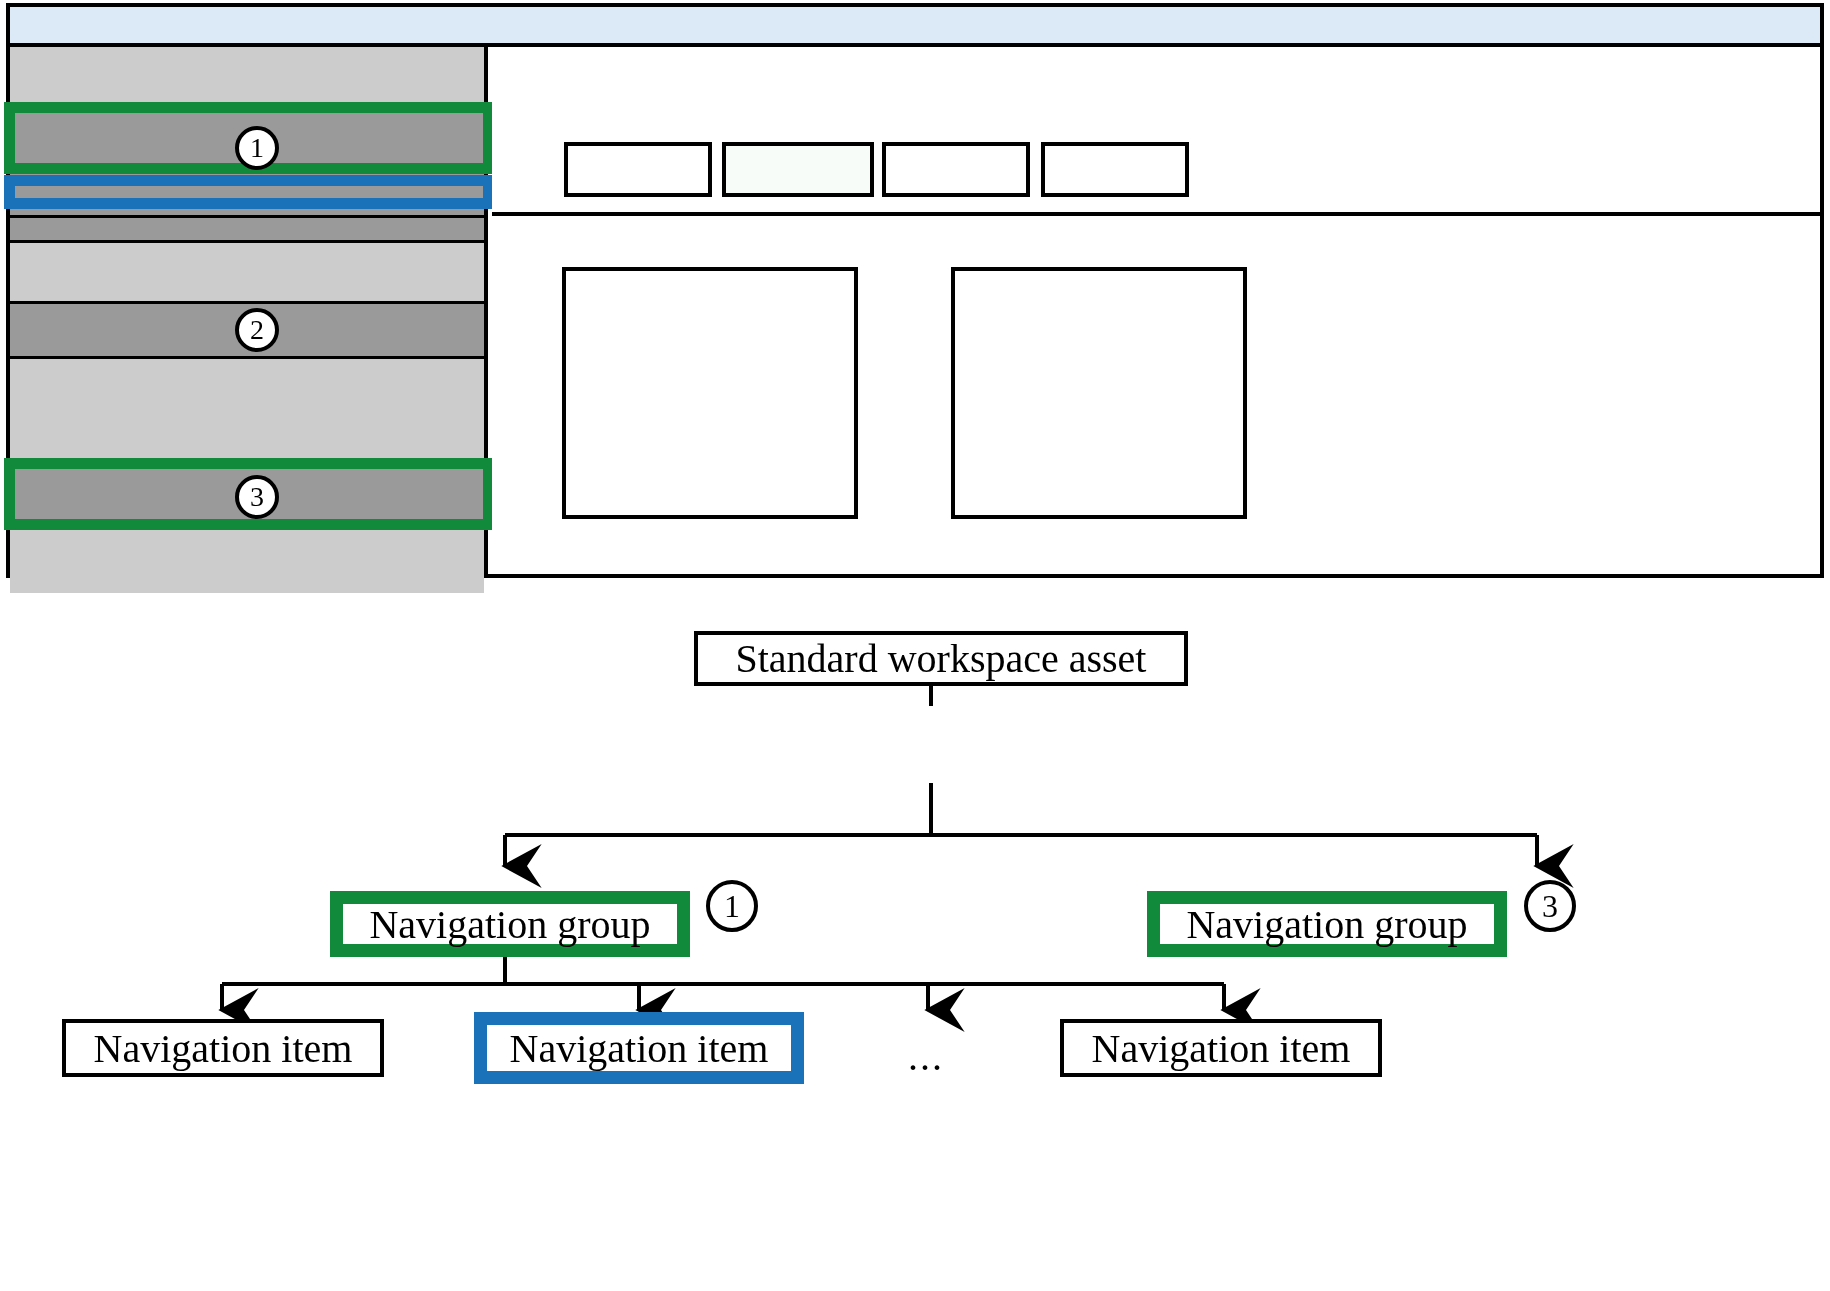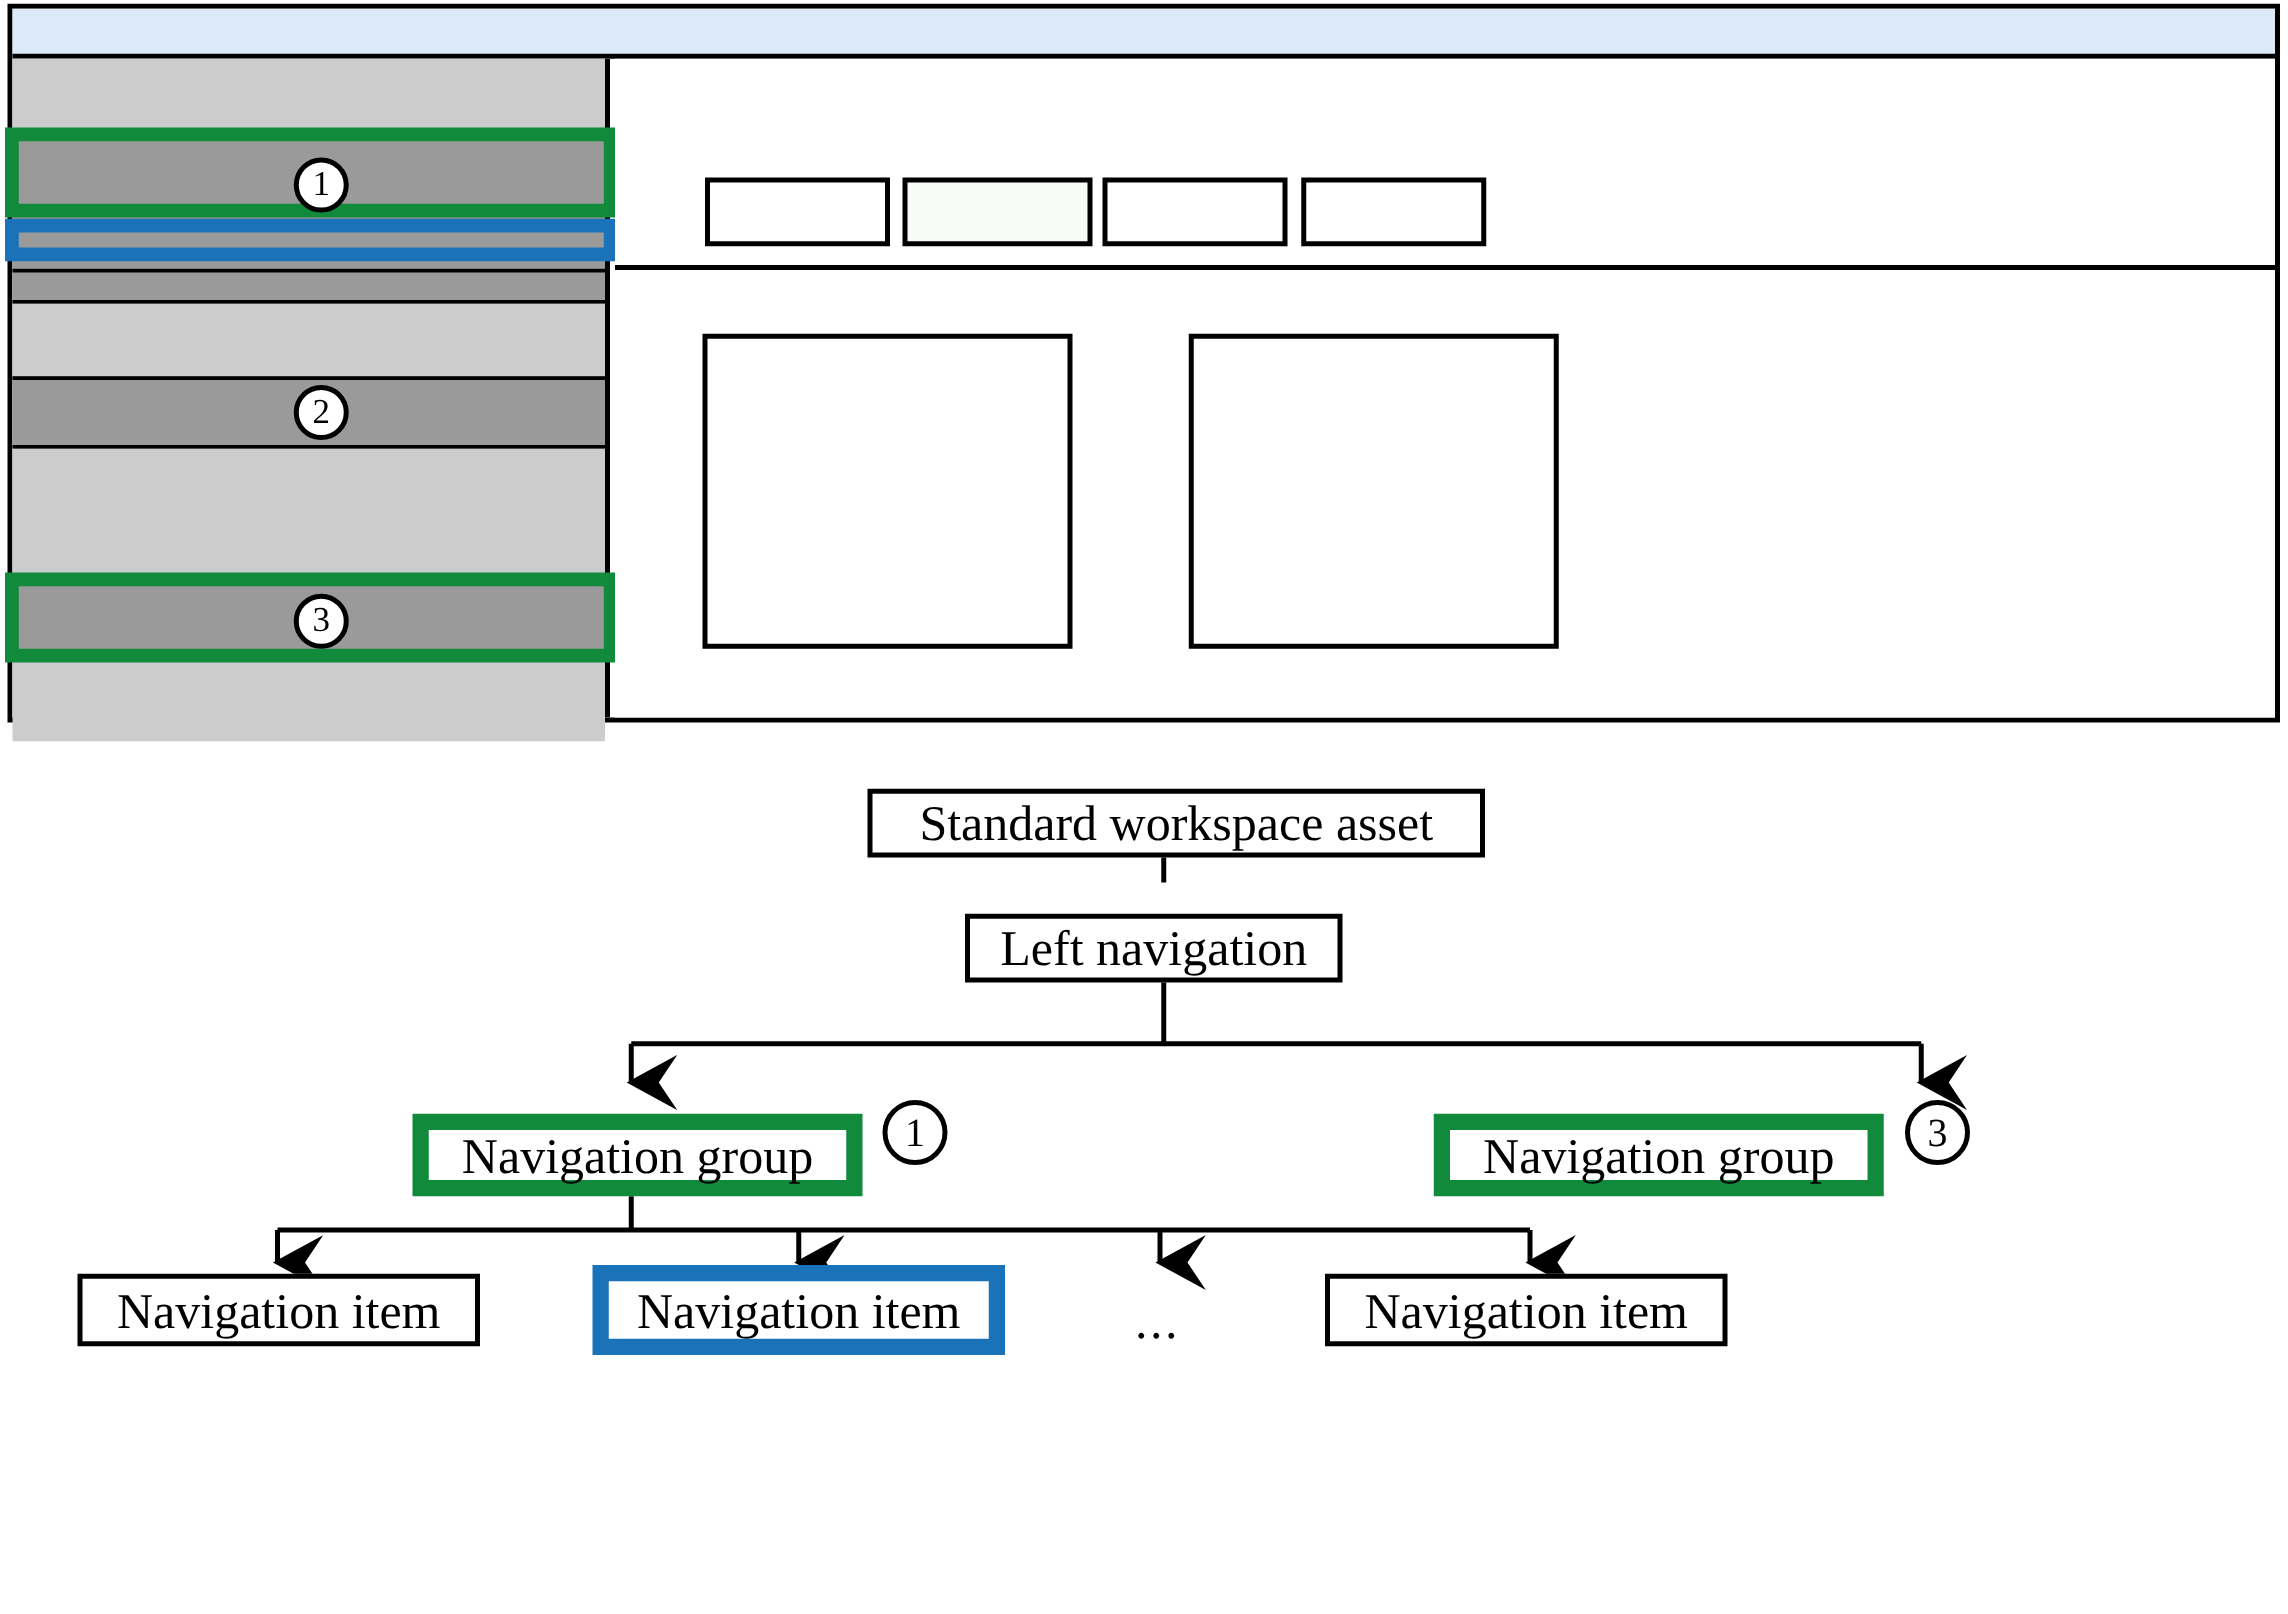--- a/index.html
+++ b/index.html
@@ -265,21 +265,20 @@
     <line x1="222" y1="406" x2="1224" y2="406" stroke="#000000" stroke-width="4"></line>
 
     <line x1="222" y1="406" x2="222" y2="432" stroke="#000000" stroke-width="4" marker-end="url(#arrow)"></line>
     <line x1="639" y1="406" x2="639" y2="432" stroke="#000000" stroke-width="4" marker-end="url(#arrow)"></line>
     <line x1="928" y1="406" x2="928" y2="432" stroke="#000000" stroke-width="4" marker-end="url(#arrow)"></line>
     <line x1="1224" y1="406" x2="1224" y2="432" stroke="#000000" stroke-width="4" marker-end="url(#arrow)"></line>
   </svg>
 
   <div class="node" style="left:694px; top:53px; width:494px; height:55px;">Standard workspace asset</div>
 
-  <div class="node" style="left:772px; top:153px; width:302px; height:55px;">Left navigation</div>
 
   <div class="node hl-green" style="left:330px; top:297px; width:360px; height:66px;">Navigation group</div>
   <div class="tree-callout" style="left:706px; top:302px;">1</div>
 
   <div class="node hl-green" style="left:1147px; top:297px; width:360px; height:66px;">Navigation group</div>
   <div class="tree-callout" style="left:1524px; top:302px;">3</div>
 
   <div class="node" style="left:62px; top:441px; width:322px; height:58px;">Navigation item</div>
 
   <div class="node hl-blue" style="left:474px; top:434px; width:330px; height:72px;">Navigation item</div>

